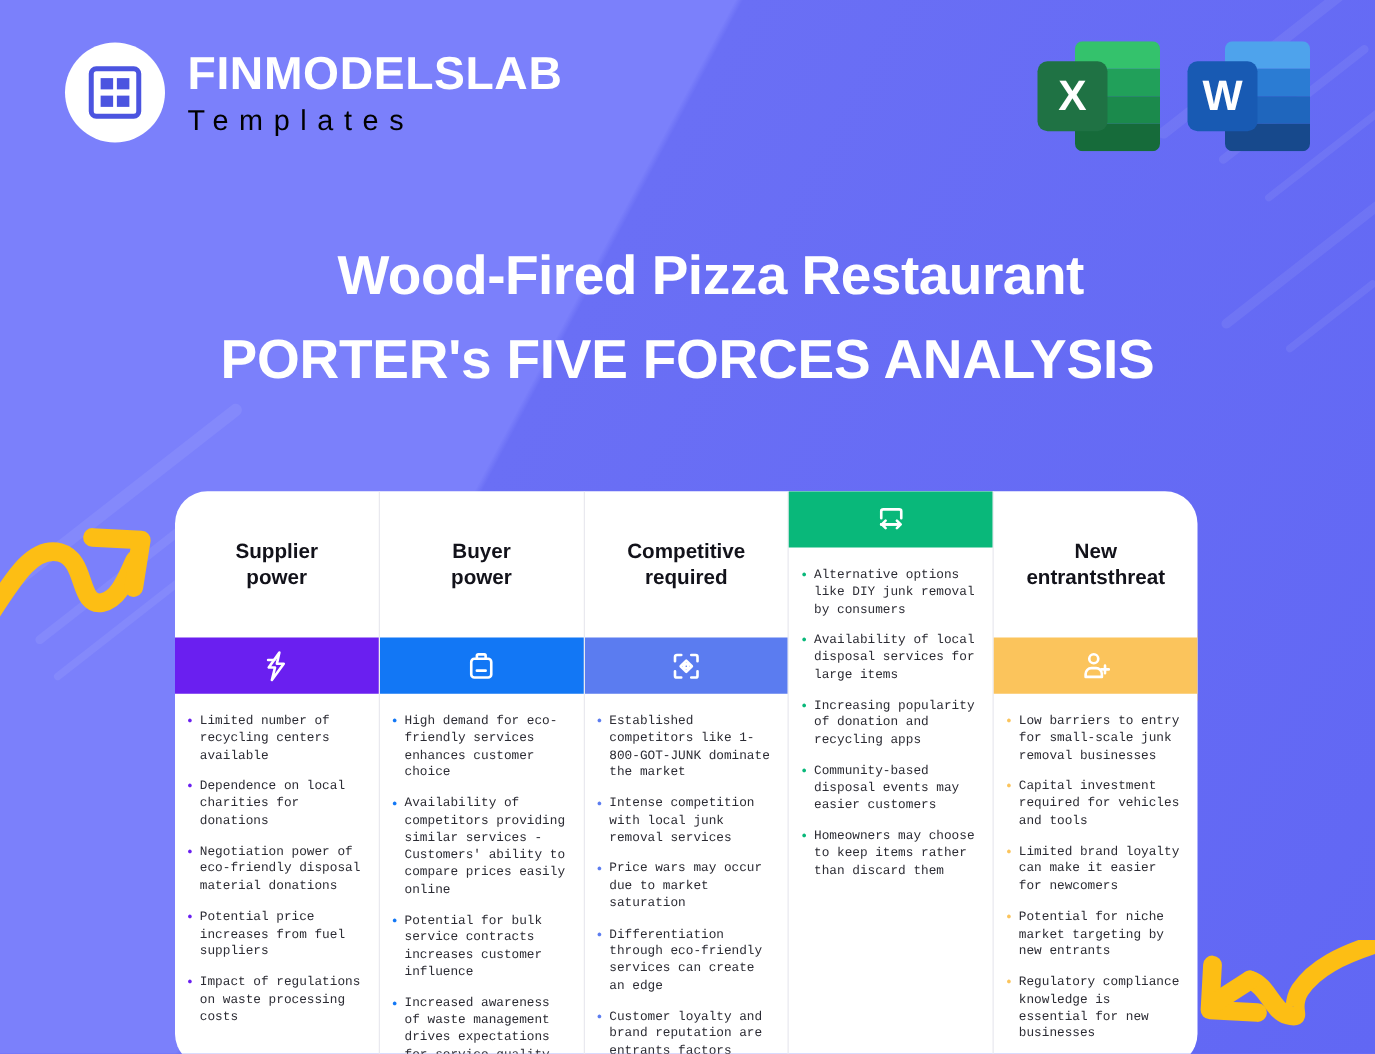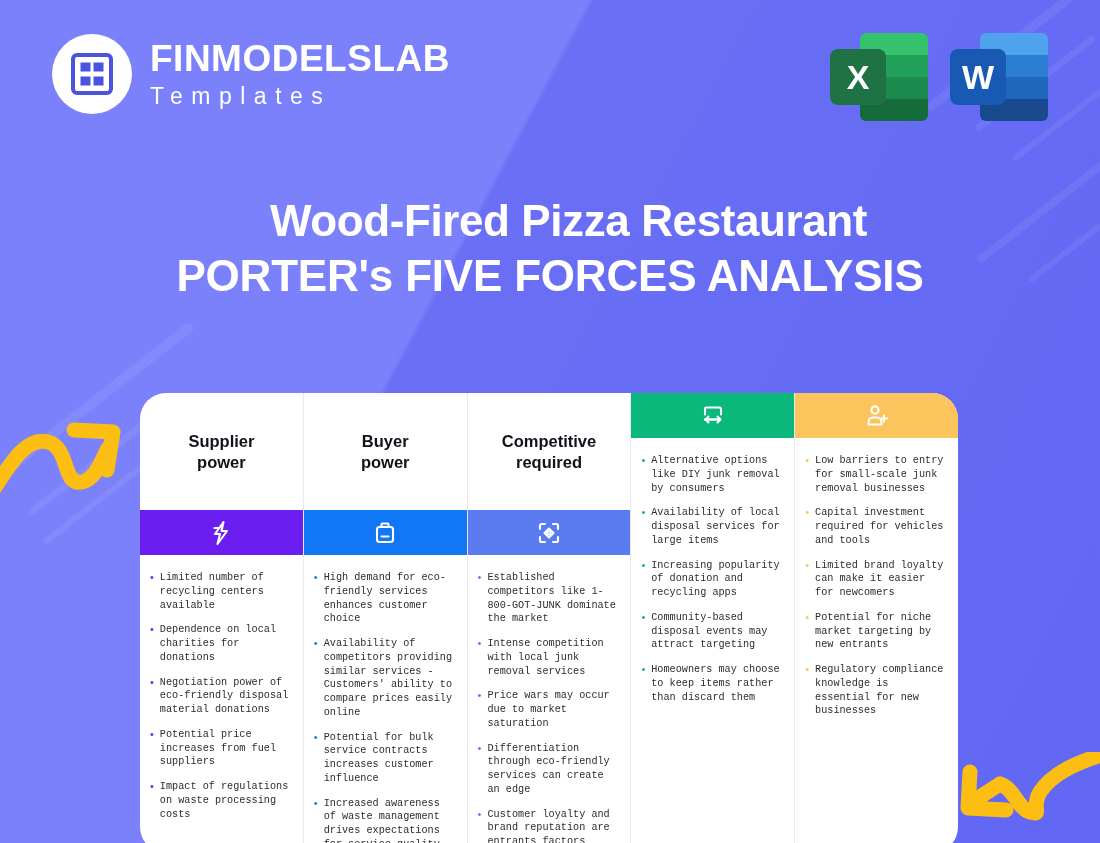--- a/index.html
+++ b/index.html
@@ -63,21 +63,21 @@
   .brand-text { line-height: 1; }
   .brand-name {
     font-size: 37px;
     font-weight: 800;
     color: #ffffff;
     letter-spacing: 0.5px;
   }
   .brand-sub {
     font-size: 23px;
     font-weight: 400;
-    color: #ffffff;
+    color: #000000;
     letter-spacing: 8.5px;
     margin-top: 8px;
   }
 
   .office-icons {
     position: absolute;
     right: 52px; top: 27px;
     display: flex;
     gap: 22px;
   }
@@ -118,20 +118,21 @@
     font-weight: 800;
     letter-spacing: -0.4px;
     line-height: 1.25;
     margin-left: 37px;
   }
   .title-line-2 {
     font-size: 44px;
     font-weight: 800;
     letter-spacing: -0.2px;
     line-height: 1.25;
+    margin-top: 12px;
   }
 
   
   .deco-arrow { position: absolute; }
   .deco-arrow.left  { left: -18px; top: 408px; }
   .deco-arrow.right { left: 948px;  top: 752px; }
 
   
   .card {
     position: absolute;
@@ -418,29 +419,35 @@
           <div class="bullet">
             <span class="dot" style="color: rgb(9, 184, 122);">•</span>
             <span class="txt">Availability of local disposal services for large items</span>
           </div>
           <div class="bullet">
             <span class="dot" style="color: rgb(9, 184, 122);">•</span>
             <span class="txt">Increasing popularity of donation and recycling apps</span>
           </div>
           <div class="bullet">
             <span class="dot" style="color: rgb(9, 184, 122);">•</span>
-            <span class="txt">Community-based disposal events may attract targeting</span>
+            <span class="txt">Community-based disposal events may easier customers</span>
           </div>
           <div class="bullet">
             <span class="dot" style="color: rgb(9, 184, 122);">•</span>
             <span class="txt">Homeowners may choose to keep items rather than discard them</span>
           </div>
         </div>
       </div>
       <div class="col">
+        <div class="col-head">
+          <div>
+            <div>New</div>
+            <div>entrantsthreat</div>
+          </div>
+        </div>
         <div class="col-icon" style="background: rgb(251, 196, 92); overflow: visible;">
           <span>
             <svg width="26" height="26" viewBox="0 0 26 26">
               <circle cx="11" cy="7" r="3.6" fill="none" stroke="#ffffff" stroke-width="2.1" stroke-linecap="round" stroke-linejoin="round"></circle>
               <path d="M4.5 21.5 v-2.4 a4.6 4.6 0 0 1 4.6-4.6 h3.8 a4.6 4.6 0 0 1 4.6 4.6 v2.4 z" fill="none" stroke="#ffffff" stroke-width="2.1" stroke-linecap="round" stroke-linejoin="round"></path>
               <path d="M20 12.5 v6 M17 15.5 h6" fill="none" stroke="#ffffff" stroke-width="2.1" stroke-linecap="round" stroke-linejoin="round"></path>
             </svg>
           </span>
           <div class="arrow-tip" style="border-left: 35px solid rgb(251, 196, 92);"></div>
         </div>

